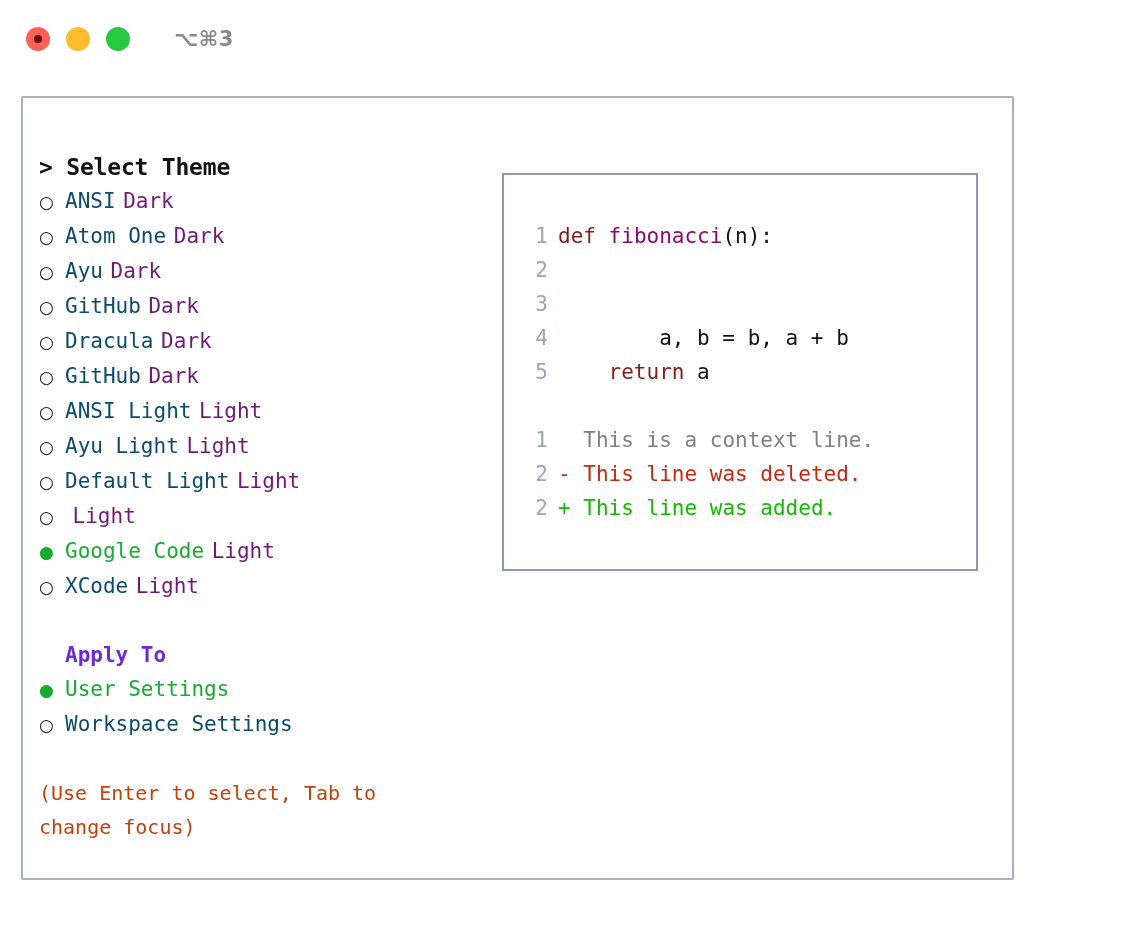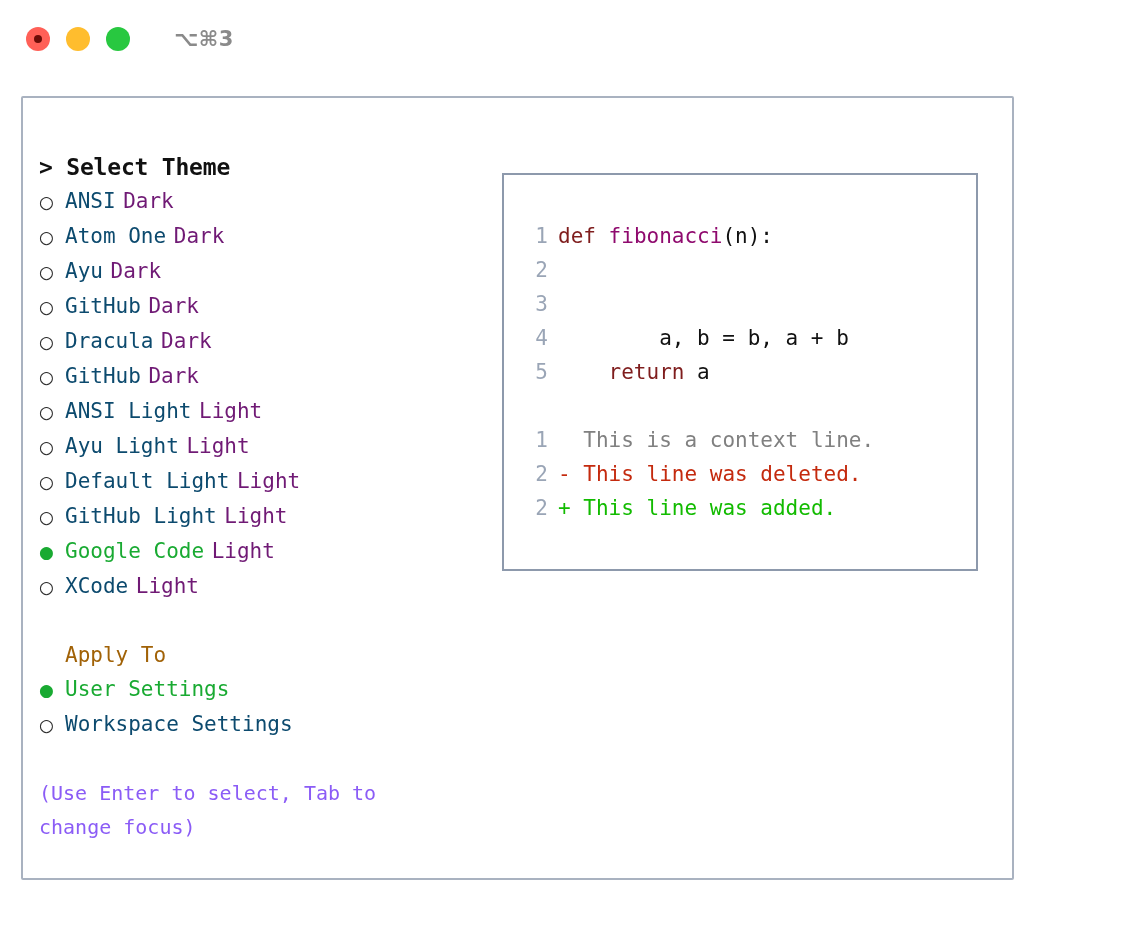--- a/index.html
+++ b/index.html
@@ -113,33 +113,33 @@
     line-height: 34px;
     font-family: "DejaVu Sans", "Liberation Sans", sans-serif;
   }
   .bullet.sel { color: #19aa32; }
   .opt-label { color: #0c4a6e; }
   .opt-row.selected .opt-label { color: #19aa32; }
   .opt-badge { color: #701a75; margin-left: 0.6ch; }
 
   .group-head {
     font-size: 21px;
-    font-weight: 400;
-    color: #a16207;
+    font-weight: 700;
+    color: #6d28d9;
     line-height: 34px;
     padding-left: 26px;
     white-space: pre;
   }
 
   .spacer-row { height: 34px; }
 
   .hint {
     margin-top: 34px;
     font-size: 20px;
-    color: #8b5cf6;
+    color: #c2410c;
     line-height: 34px;
     max-width: 410px;
   }
 
   
   .right-col {
     position: absolute;
     left: 479px;
     top: 52px;
     width: 500px;
@@ -210,21 +210,21 @@
         <div id="theme-list">
             <div class="opt-row"><span class="bullet">○</span><span class="opt-label">ANSI</span><span class="opt-badge">Dark</span></div>
             <div class="opt-row"><span class="bullet">○</span><span class="opt-label">Atom One</span><span class="opt-badge">Dark</span></div>
             <div class="opt-row"><span class="bullet">○</span><span class="opt-label">Ayu</span><span class="opt-badge">Dark</span></div>
             <div class="opt-row"><span class="bullet">○</span><span class="opt-label">GitHub</span><span class="opt-badge">Dark</span></div>
             <div class="opt-row"><span class="bullet">○</span><span class="opt-label">Dracula</span><span class="opt-badge">Dark</span></div>
             <div class="opt-row"><span class="bullet">○</span><span class="opt-label">GitHub</span><span class="opt-badge">Dark</span></div>
             <div class="opt-row"><span class="bullet">○</span><span class="opt-label">ANSI Light</span><span class="opt-badge">Light</span></div>
             <div class="opt-row"><span class="bullet">○</span><span class="opt-label">Ayu Light</span><span class="opt-badge">Light</span></div>
             <div class="opt-row"><span class="bullet">○</span><span class="opt-label">Default Light</span><span class="opt-badge">Light</span></div>
-            <div class="opt-row"><span class="bullet">○</span><span class="opt-label">GitHub Light</span><span class="opt-badge">Light</span></div>
+            <div class="opt-row"><span class="bullet">○</span><span class="opt-badge">Light</span></div>
             <div class="opt-row selected"><span class="bullet sel">●</span><span class="opt-label">Google Code</span><span class="opt-badge">Light</span></div>
             <div class="opt-row"><span class="bullet">○</span><span class="opt-label">XCode</span><span class="opt-badge">Light</span></div>
           </div>
 
         <div class="spacer-row"></div>
 
         <div class="group-head">Apply To</div>
 
         <div id="apply-list">
             <div class="opt-row selected"><span class="bullet sel">●</span><span class="opt-label">User Settings</span></div>

